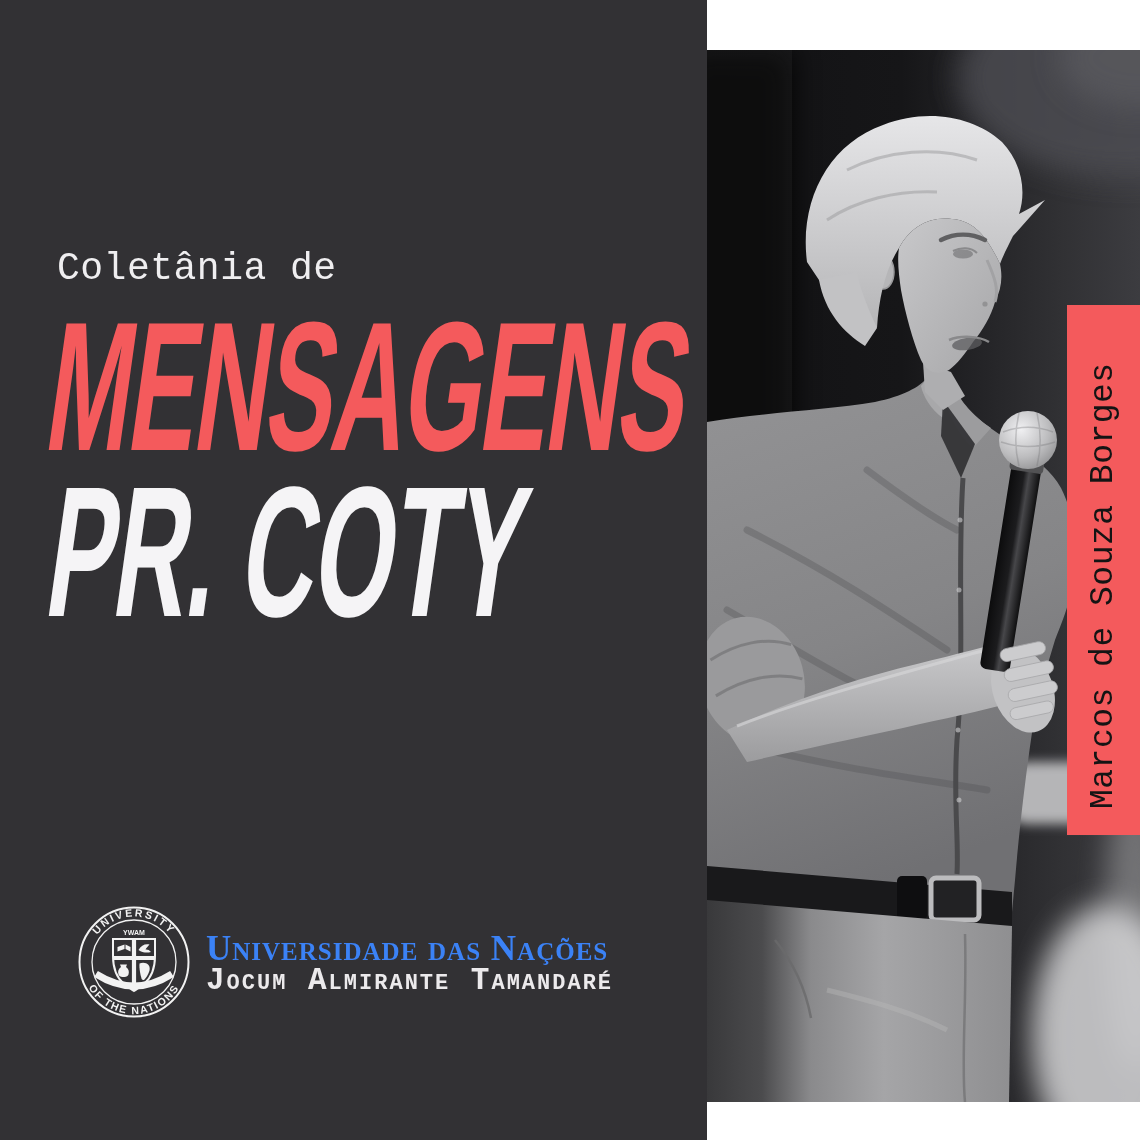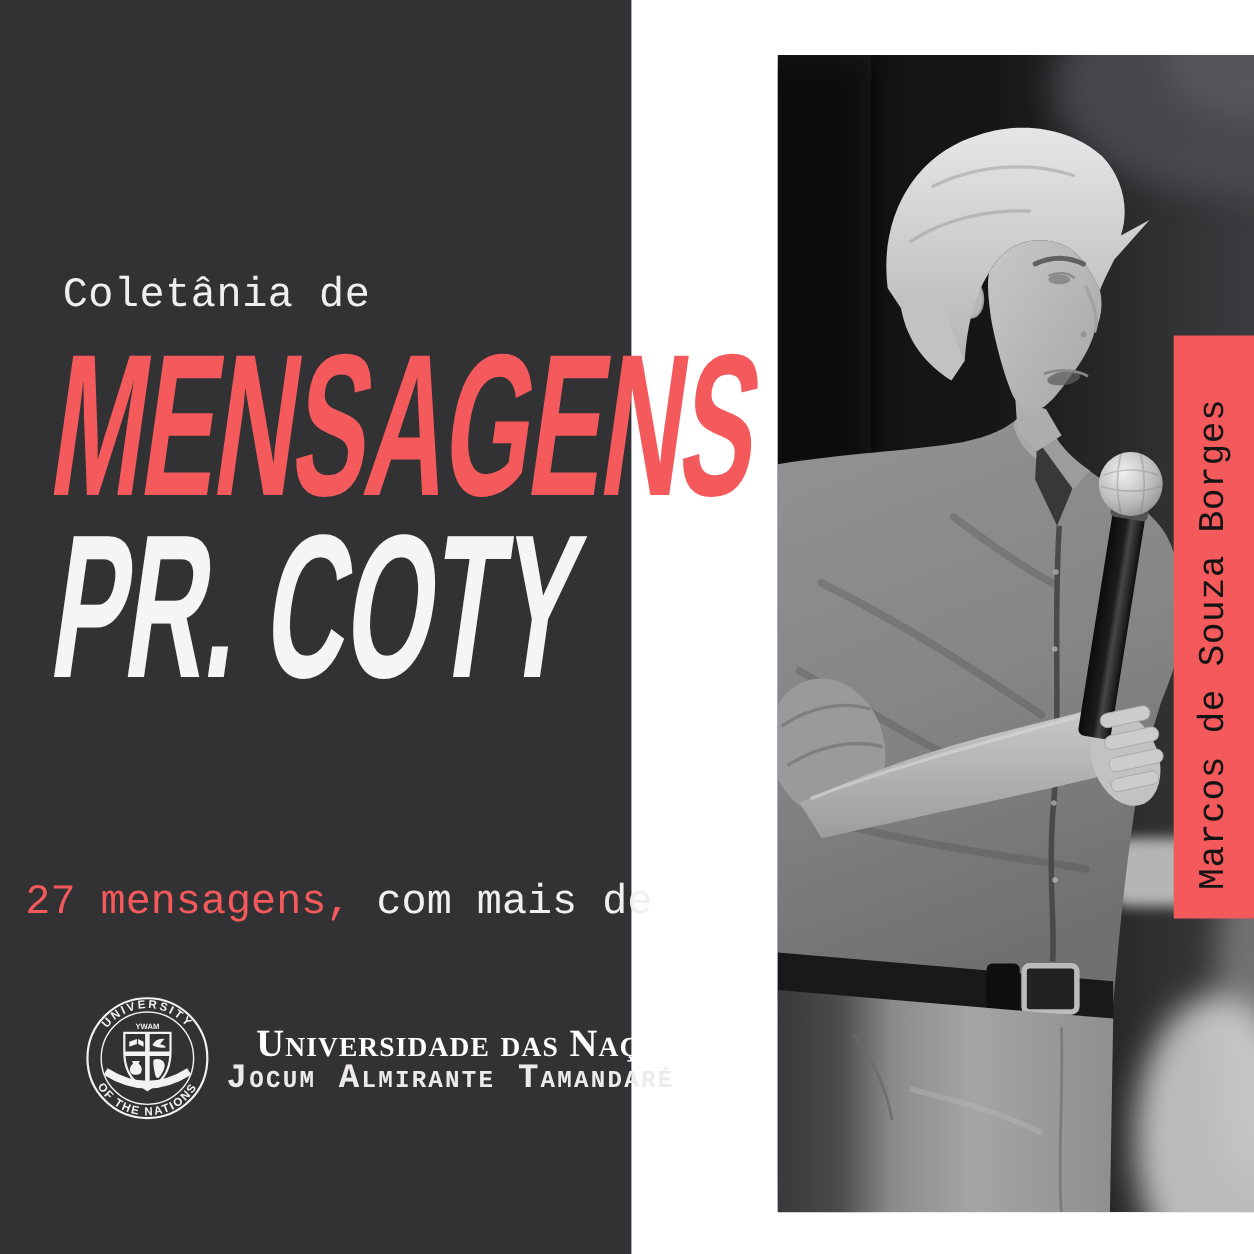--- a/index.html
+++ b/index.html
@@ -1,52 +1,51 @@
 <!DOCTYPE html>
 <html><head>
 <meta charset="utf-8">
 <style>
   html,body{margin:0;padding:0;}
   body{width:1140px;height:1140px;position:relative;overflow:hidden;background:#ffffff;
        font-family:"Liberation Sans",sans-serif;}
-  .left-panel{position:absolute;left:0;top:0;width:574px;height:1140px;background:#323134;}
+  .left-panel{position:absolute;left:0;top:0;width:707px;height:1140px;background:#323134;}
   .eyebrow{position:absolute;left:57px;top:247px;font-family:"Liberation Mono","DejaVu Sans Mono",monospace;
            font-size:38px;color:#efeef0;letter-spacing:.5px;white-space:nowrap;}
   .headline{position:absolute;left:38px;line-height:1;font-weight:700;white-space:nowrap;
             transform:skewX(-8deg) scaleX(.55);transform-origin:0 100%;
             font-family:"Liberation Sans",sans-serif;}
   .title{top:294px;font-size:184px;letter-spacing:-3px;color:#f45a5c;}
   .subtitle{top:459px;font-size:186px;letter-spacing:-2px;color:#f5f4f6;}
   .details{position:absolute;left:23px;top:676px;font-family:"Liberation Mono","DejaVu Sans Mono",monospace;
            font-size:38px;line-height:58px;white-space:pre;}
   .red{color:#f45a5c;} .white{color:#f0eff1;}
   .seal{position:absolute;left:76px;top:904px;width:116px;height:116px;}
   .org-name{position:absolute;left:206px;top:929px;font-family:"Liberation Serif",serif;font-weight:700;
-            font-size:35px;color:#ffffff;font-variant:small-caps;letter-spacing:1px;white-space:nowrap;margin-left:27px;}
+            font-size:35px;color:#3b82f6;font-variant:small-caps;letter-spacing:1px;white-space:nowrap;}
   .org-branch{position:absolute;left:206px;top:963px;font-family:Liberation Mono, monospace;font-weight:600;
             font-size:31px;color:#eceaec;font-variant:small-caps;letter-spacing:2px;white-space:nowrap;}
   .photo{position:absolute;left:707px;top:50px;width:433px;height:1052px;}
   .photo svg{display:block;width:433px;height:1052px;}
   .side-banner{position:absolute;left:1067px;top:305px;width:73px;height:530px;background:#f45a5c;}
   .side-banner-text{position:absolute;left:0;top:0;width:530px;height:73px;line-height:73px;
             padding-left:26px;box-sizing:border-box;transform-origin:0 0;
             transform:rotate(-90deg) translateX(-530px);
             font-family:"Liberation Mono","DejaVu Sans Mono",monospace;font-size:33px;
             letter-spacing:.5px;color:#141414;white-space:nowrap;}
   .seal text{fill:#f2f2f2;font-family:"Liberation Sans",sans-serif;}
 </style>
 </head>
 <body>
 
 <div class="left-panel">
   <div class="eyebrow">Coletânia de</div>
   <div class="headline title">MENSAGENS</div>
   <div class="headline subtitle">PR. COTY</div>
   <div class="details">
-    <div><span class="red">27 mensagens,</span><span class="white"> com mais de</span></div>
   </div>
 
   <svg class="seal" viewBox="0 0 116 116">
     <defs>
       <path id="sealTop" d="M 12.5 58 A 45.5 45.5 0 0 1 103.5 58" fill="none"></path>
       <path id="sealBottom" d="M 6 58 A 52 52 0 0 0 110 58" fill="none"></path>
       <path id="ribbonPath" d="M 20 70 Q 58 94 96 70" fill="none"></path>
     </defs>
     <circle cx="58" cy="58" r="54.5" fill="none" stroke="#f2f2f2" stroke-width="2"></circle>
     <circle cx="58" cy="58" r="42" fill="none" stroke="#f2f2f2" stroke-width="1.3"></circle>

